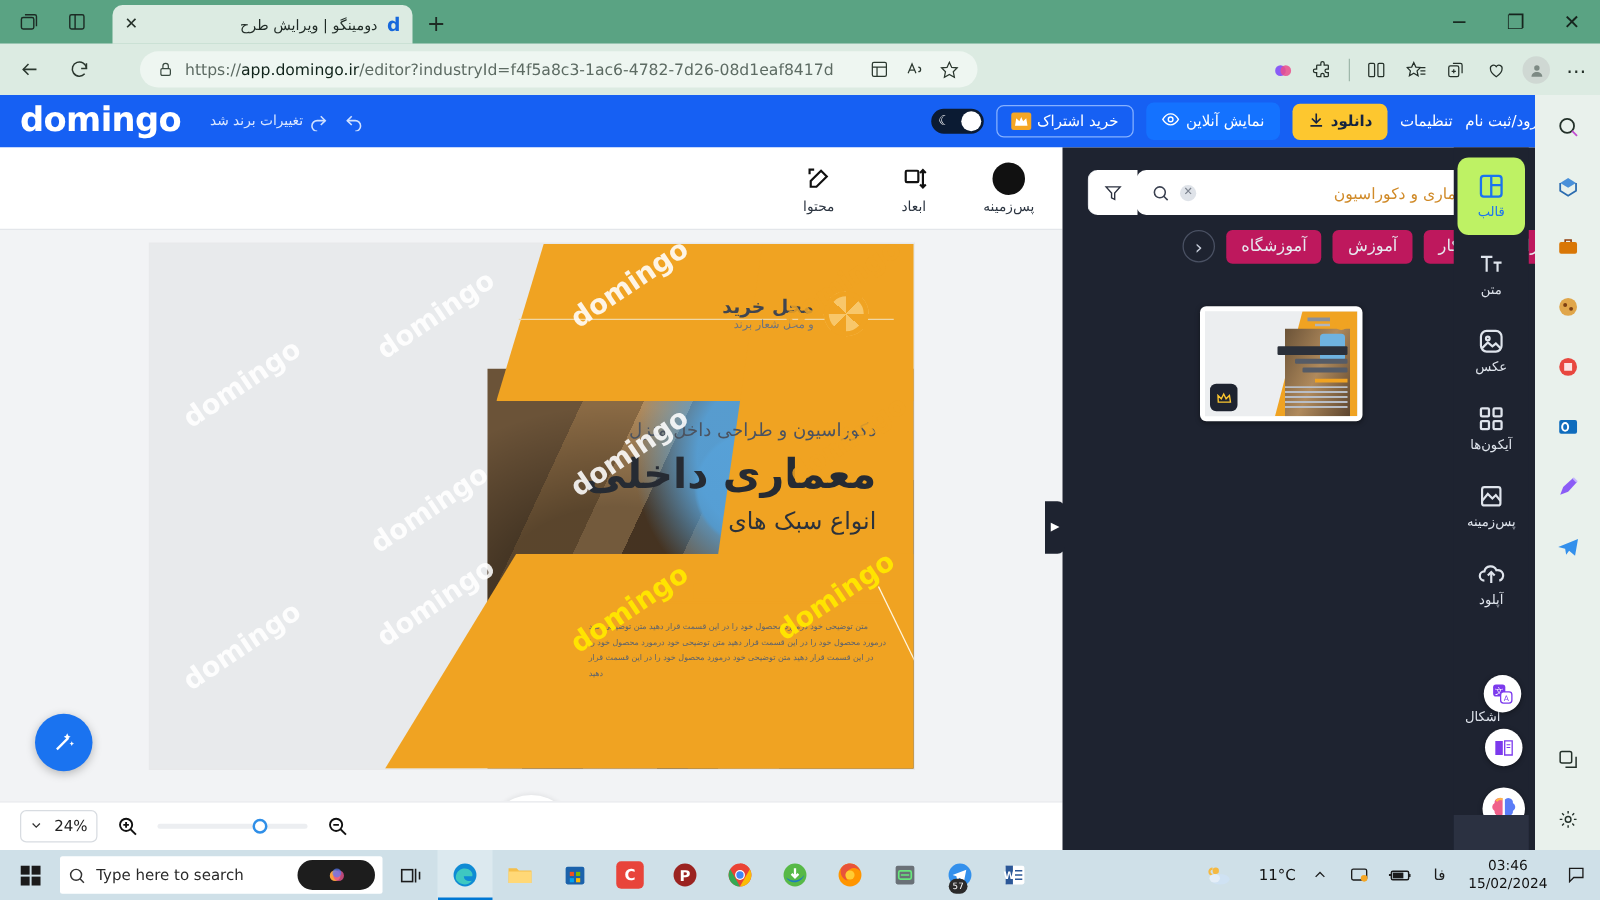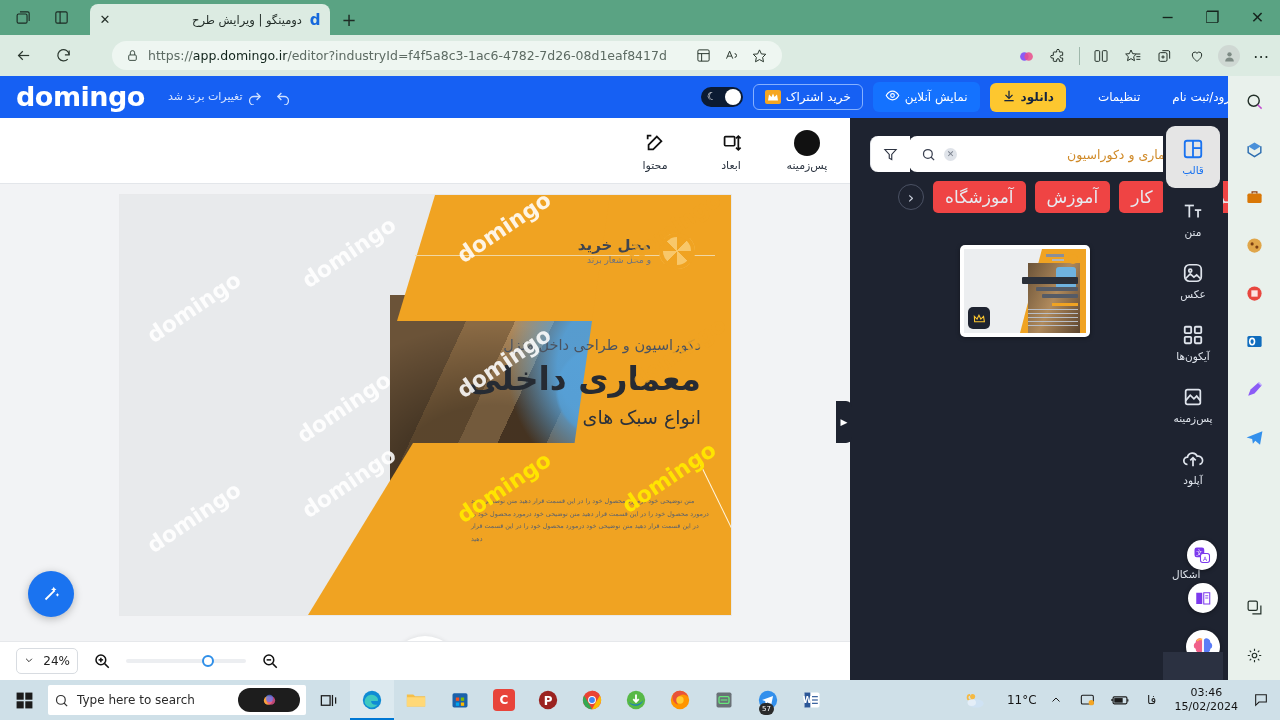--- a/index.html
+++ b/index.html
@@ -78,21 +78,21 @@
   }
   .logo-domingo {
     position:absolute; left:16px; top:8px; font-size:27px; font-weight:700;
     color:#fff; letter-spacing:-0.5px; line-height:26px;
     font-family:"DejaVu Sans","Liberation Sans",sans-serif;
   }
   .saved-text { position:absolute; left:168px; top:14px; font-size:11px; color:#dbe7ff; direction:rtl; }
   .undo-redo { position:absolute; left:246px; top:12px; display:flex; gap:12px; color:#cfe0ff;}
   .hdr-right { position:absolute; right:8px; top:0; height:42px; display:flex; align-items:center; gap:10px; direction:rtl;}
   .search-circ { width:26px;height:26px;border-radius:13px;display:flex;align-items:center;justify-content:center;color:#fff;cursor:pointer;}
-  .hdr-link { font-size:12px; color:#fff; cursor:pointer; white-space:nowrap;margin-left:22px; }
+  .hdr-link { font-size:12px; color:#fff; cursor:pointer; white-space:nowrap; }
   .btn-download {
     background:#fdc72f; color:#16243f; font-size:12px; font-weight:700;
     border-radius:6px; padding:6px 12px; display:flex;align-items:center;gap:5px; cursor:pointer;
   }
   .btn-preview {
     background:#1472ff; color:#fff; font-size:12px; border-radius:6px;
     padding:6px 12px; display:flex;align-items:center;gap:5px; cursor:pointer;
   }
   .btn-sub {
     background:transparent; color:#fff; font-size:12px; border:1px solid #86b1ff;
@@ -230,21 +230,21 @@
   .filter-btn {
     width:40px; background:#fff; border-radius:8px 0 0 8px; margin-right:-1px;
     display:flex;align-items:center;justify-content:center;color:#2c3240;cursor:pointer;
     border-left:1px solid #e6e8ec;
   }
   .chiprow {
     position:absolute; top:64px; right:20px; left:20px; height:30px;
     display:flex; direction:rtl; align-items:center; gap:9px;
   }
   .chip {
-    background:#ef4444; color:#e7eaf0; font-size:17px; border-radius:5px;
+    background:#be185d; color:#e7eaf0; font-size:13px; border-radius:5px;
     padding:6px 12px; cursor:pointer; white-space:nowrap;
   }
   .chip-nav {
     width:26px;height:26px;border-radius:13px;border:1px solid #4a5163;color:#c9cfdb;
     display:flex;align-items:center;justify-content:center;cursor:pointer;flex:0 0 26px;
   }
   .tpl-card {
     position:absolute; top:127px; right:190px; width:130px; height:92px;
     background:#fff; border-radius:5px; overflow:hidden; cursor:pointer;
     box-shadow:0 1px 4px rgba(0,0,0,.4);
@@ -276,21 +276,21 @@
 
   
   .rail {
     position:absolute; top:118px; left:1163px; width:60px; height:562px;
     background:#1e2330; display:flex; flex-direction:column; align-items:center; padding-top:8px;
   }
   .rail-item {
     width:54px; height:62px; display:flex; flex-direction:column; align-items:center;
     justify-content:center; gap:4px; color:#dfe4ec; cursor:pointer; border-radius:9px;
   }
-  .rail-item.active { background:#e5e5e5; color:#1a73f0; }
+  .rail-item.active { background:#bef264; color:#1a73f0; }
   .rail-item .rl { font-size:10.5px; }
   .fcirc {
     position:absolute; width:30px;height:30px;border-radius:15px;background:#fff;
     display:flex;align-items:center;justify-content:center; box-shadow:0 1px 4px rgba(0,0,0,.4);
     cursor:pointer;
   }
   .shapes-lbl { position:absolute; left:1172px; top:568px; font-size:10.5px; color:#dfe4ec; }
   .rail-strip { position:absolute; left:1163px; top:652px; width:60px; height:28px; background:#2b3141;}
 
   

